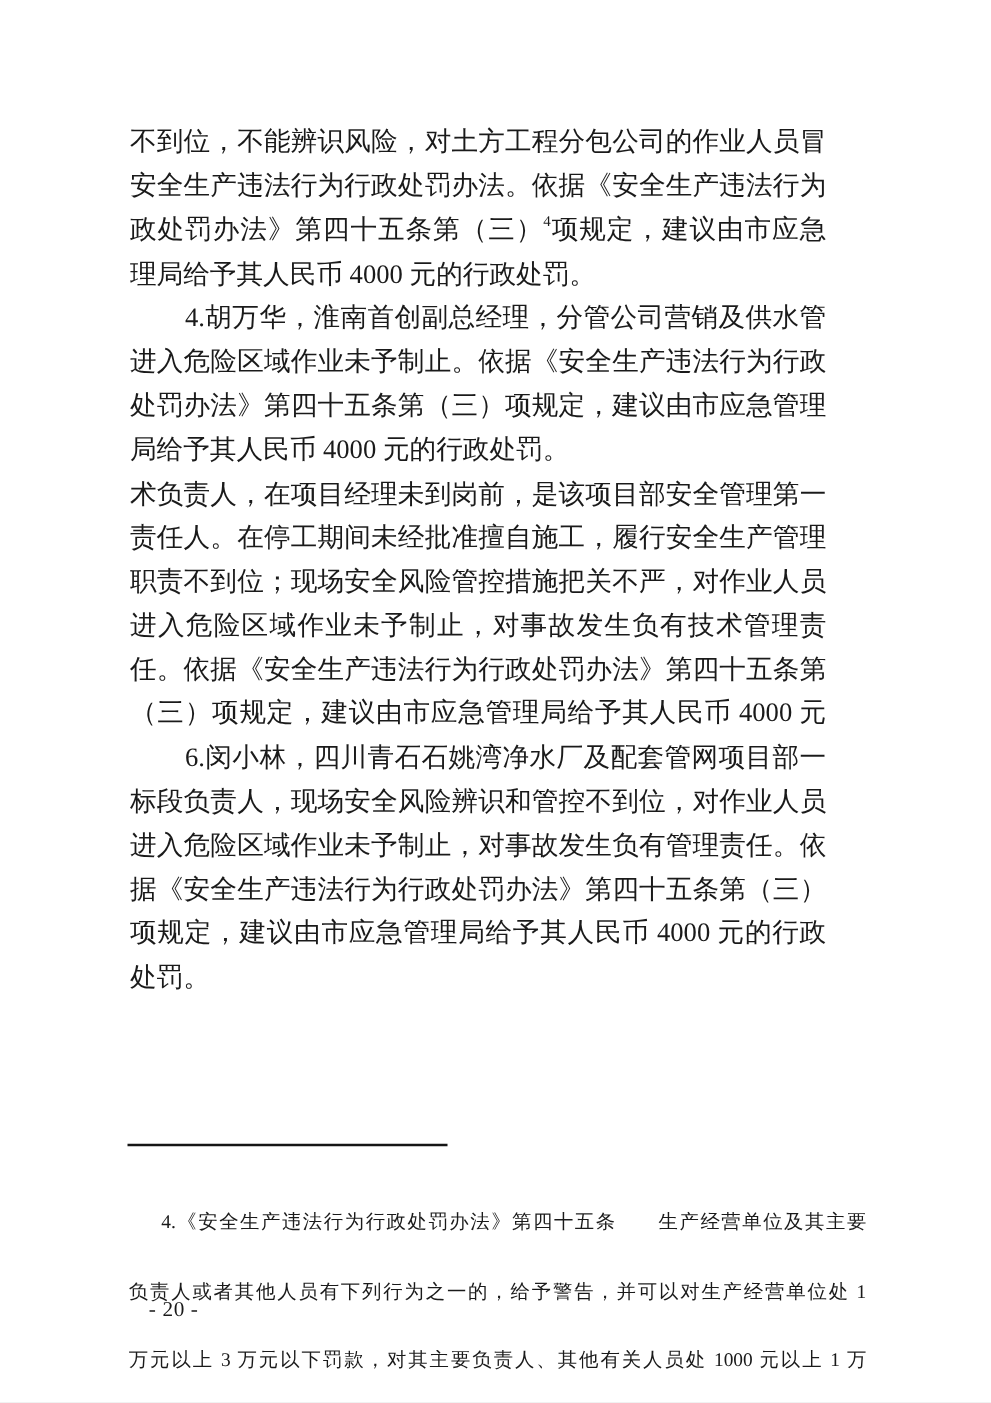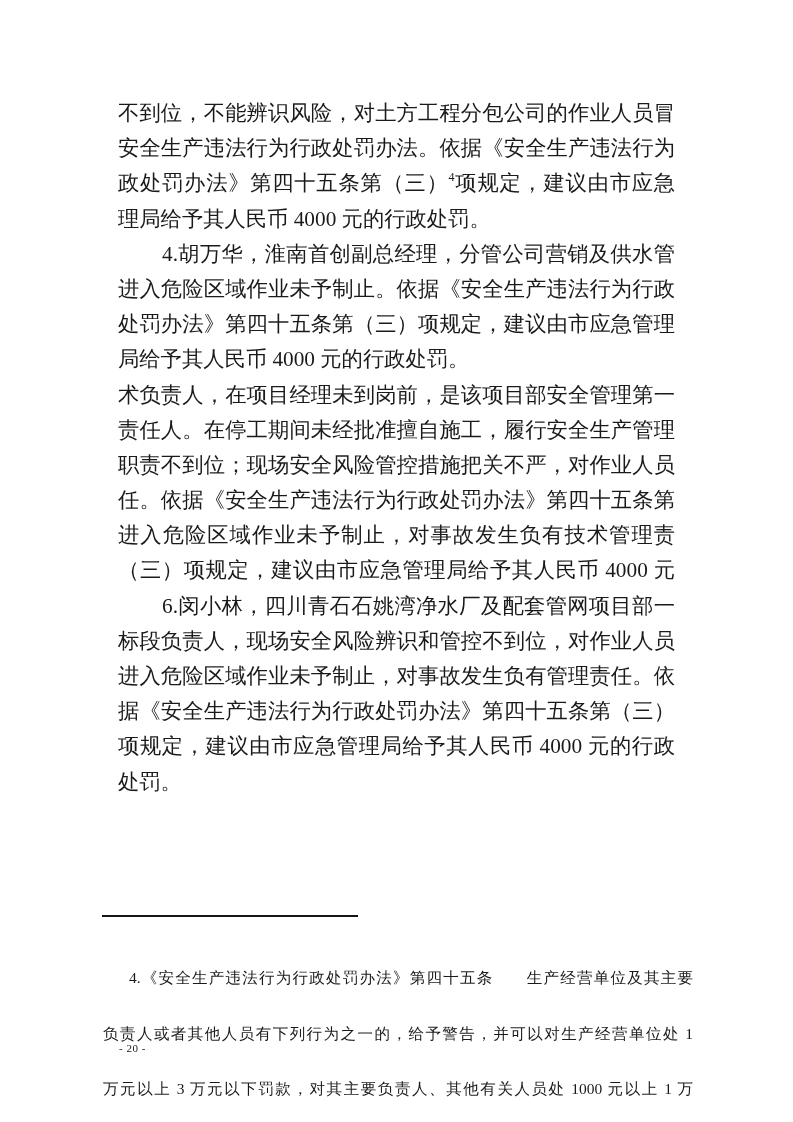--- a/index.html
+++ b/index.html
@@ -13,21 +13,21 @@
     height: 1122px;
     background: #ffffff;
     margin: 0 auto;
     overflow: hidden;
     font-family: "Liberation Serif", "DejaVu Serif", serif;
     color: #1a1a1a;
   }
   
   .body-text {
     position: absolute;
-    left: 118px;
+    left: 104px;
     top: 96px;
     width: 557px;
     font-size: 21.3px;
     line-height: 35.2px;
     font-family: Liberation Serif, serif;
   }
   .bline {
     height: 35.2px;
     overflow: hidden;
     text-align: justify;
@@ -76,21 +76,21 @@
     font-family: Liberation Mono, monospace;
   }
   .fline.indent {
     text-indent: 26px;
   }
   
   .page-number {
     position: absolute;
     left: 119px;
     top: 1038px;
-    font-size: 11px;
+    font-size: 17px;
     line-height: 20px;
     letter-spacing: 0.5px;
     color: #1a1a1a;
   }
 </style>
 </head>
 <body>
 
 <div class="page">
 
@@ -107,22 +107,22 @@
       <div class="bline indent">4.胡万华，淮南首创副总经理，分管公司营销及供水管</div>
       <div class="bline">进入危险区域作业未予制止。依据《安全生产违法行为行政</div>
       <div class="bline">处罚办法》第四十五条第（三）项规定，建议由市应急管理</div>
       <div class="bline last">局给予其人民币 4000 元的行政处罚。</div>
     </div>
 
     <div>
       <div class="bline">术负责人，在项目经理未到岗前，是该项目部安全管理第一</div>
       <div class="bline">责任人。在停工期间未经批准擅自施工，履行安全生产管理</div>
       <div class="bline">职责不到位；现场安全风险管控措施把关不严，对作业人员</div>
+      <div class="bline">进入危险区域作业未予制止，对事故发生负有技术管理责</div>
       <div class="bline">任。依据《安全生产违法行为行政处罚办法》第四十五条第</div>
-      <div class="bline">进入危险区域作业未予制止，对事故发生负有技术管理责</div>
       <div class="bline">（三）项规定，建议由市应急管理局给予其人民币 4000 元</div>
     </div>
 
     <div>
       <div class="bline indent">6.闵小林，四川青石石姚湾净水厂及配套管网项目部一</div>
       <div class="bline">标段负责人，现场安全风险辨识和管控不到位，对作业人员</div>
       <div class="bline">进入危险区域作业未予制止，对事故发生负有管理责任。依</div>
       <div class="bline">据《安全生产违法行为行政处罚办法》第四十五条第（三）</div>
       <div class="bline">项规定，建议由市应急管理局给予其人民币 4000 元的行政</div>
       <div class="bline last">处罚。</div>

